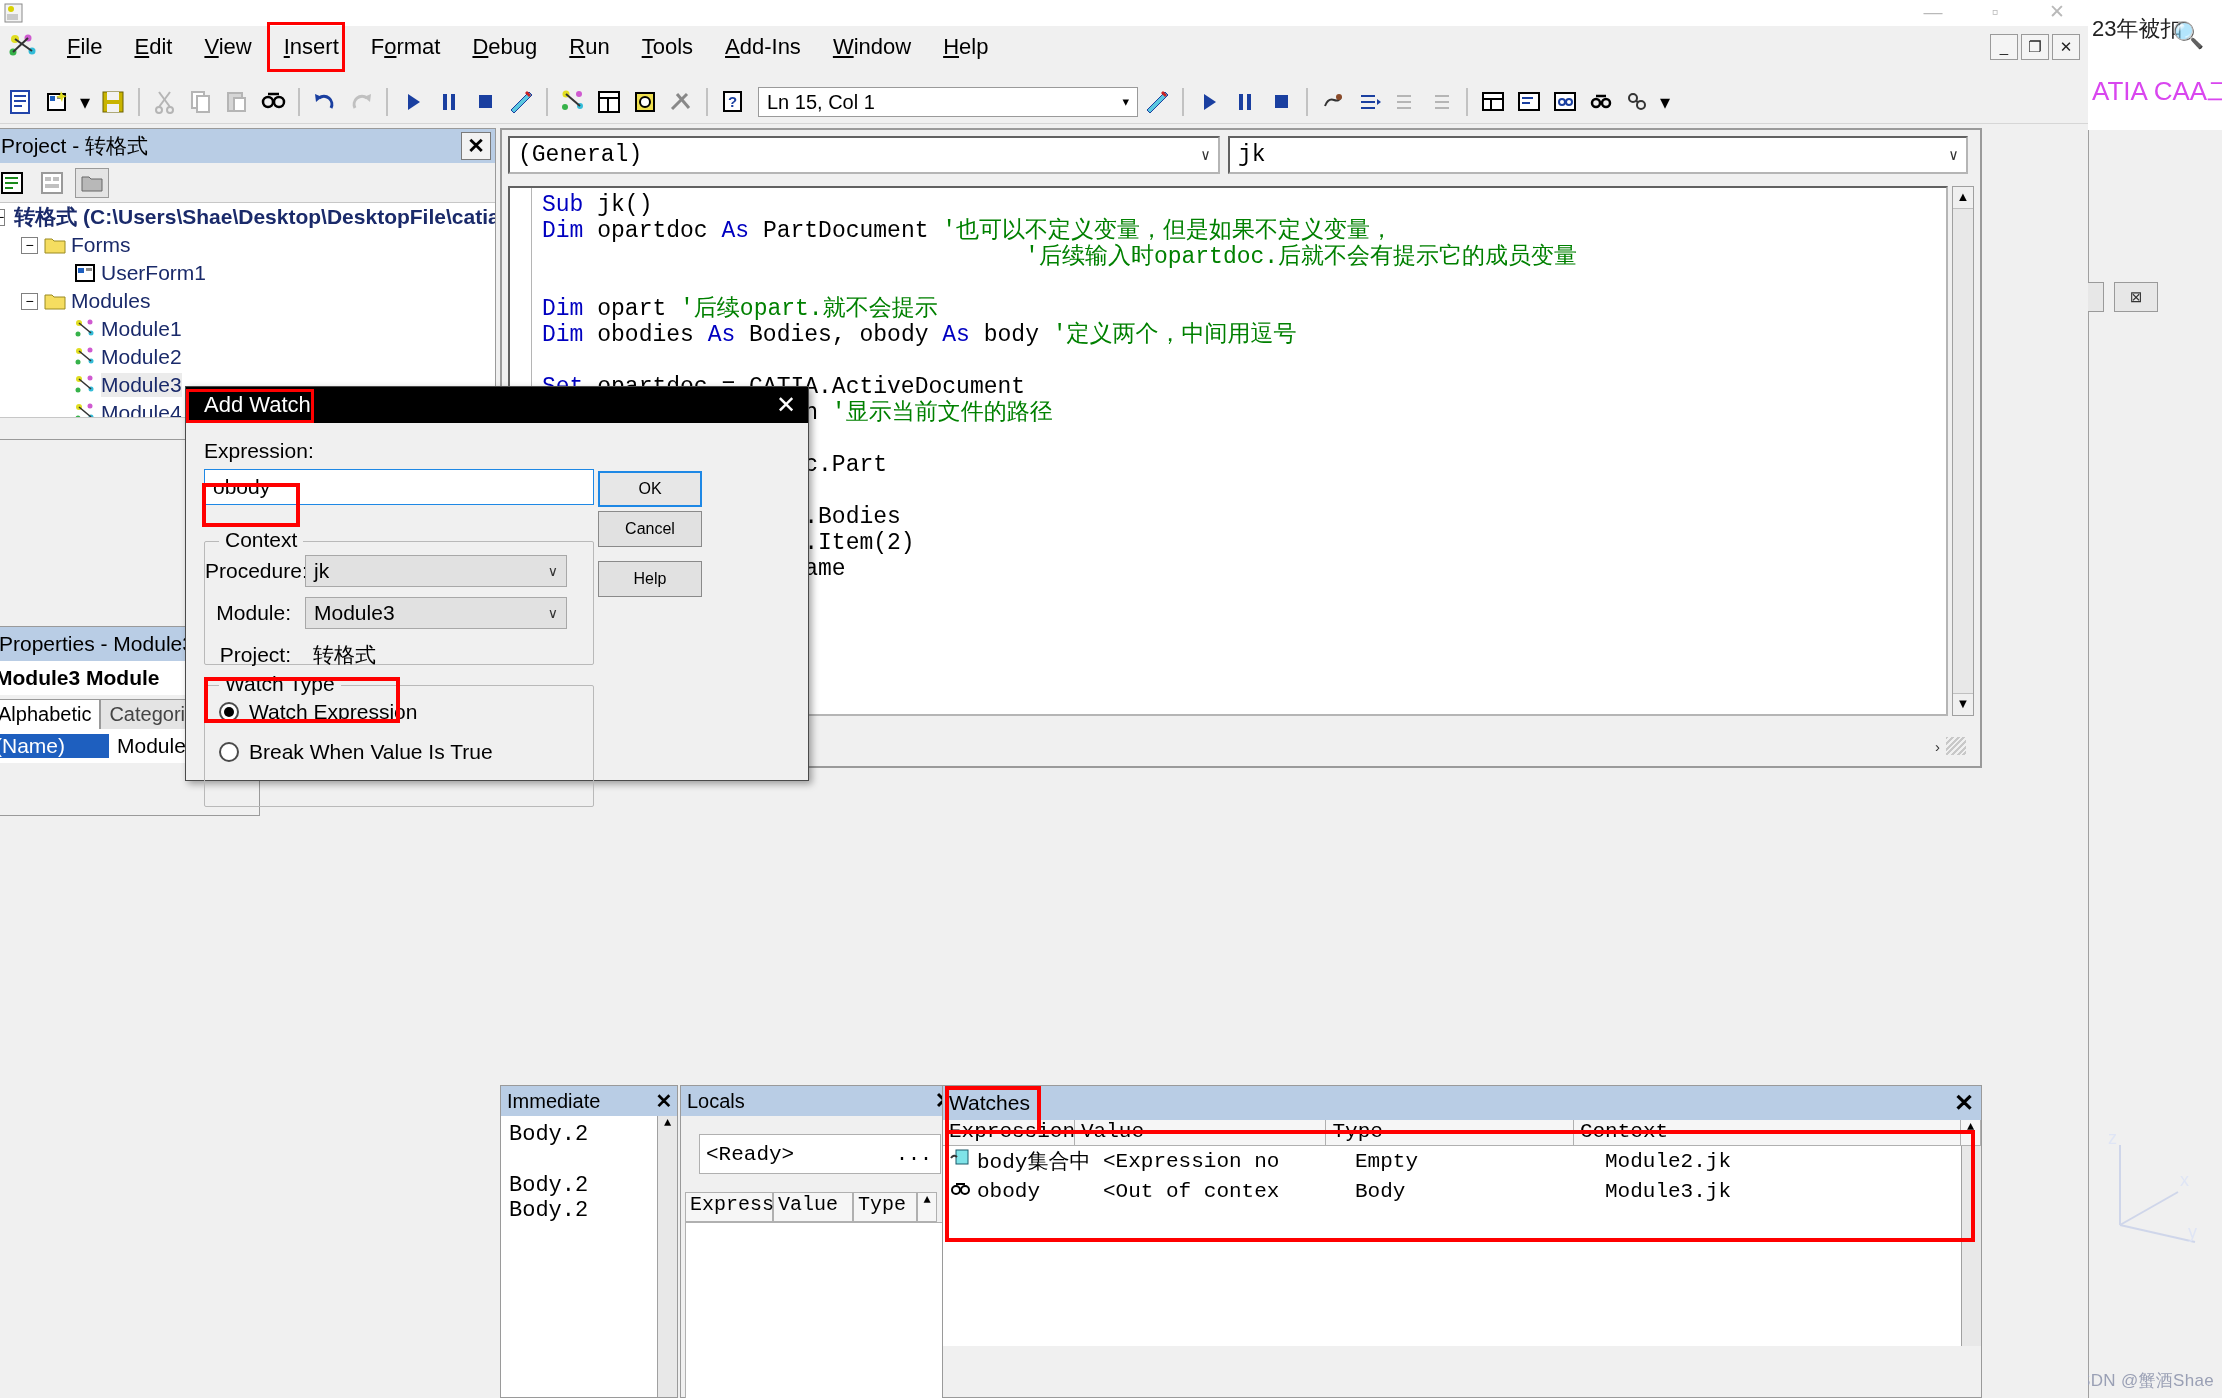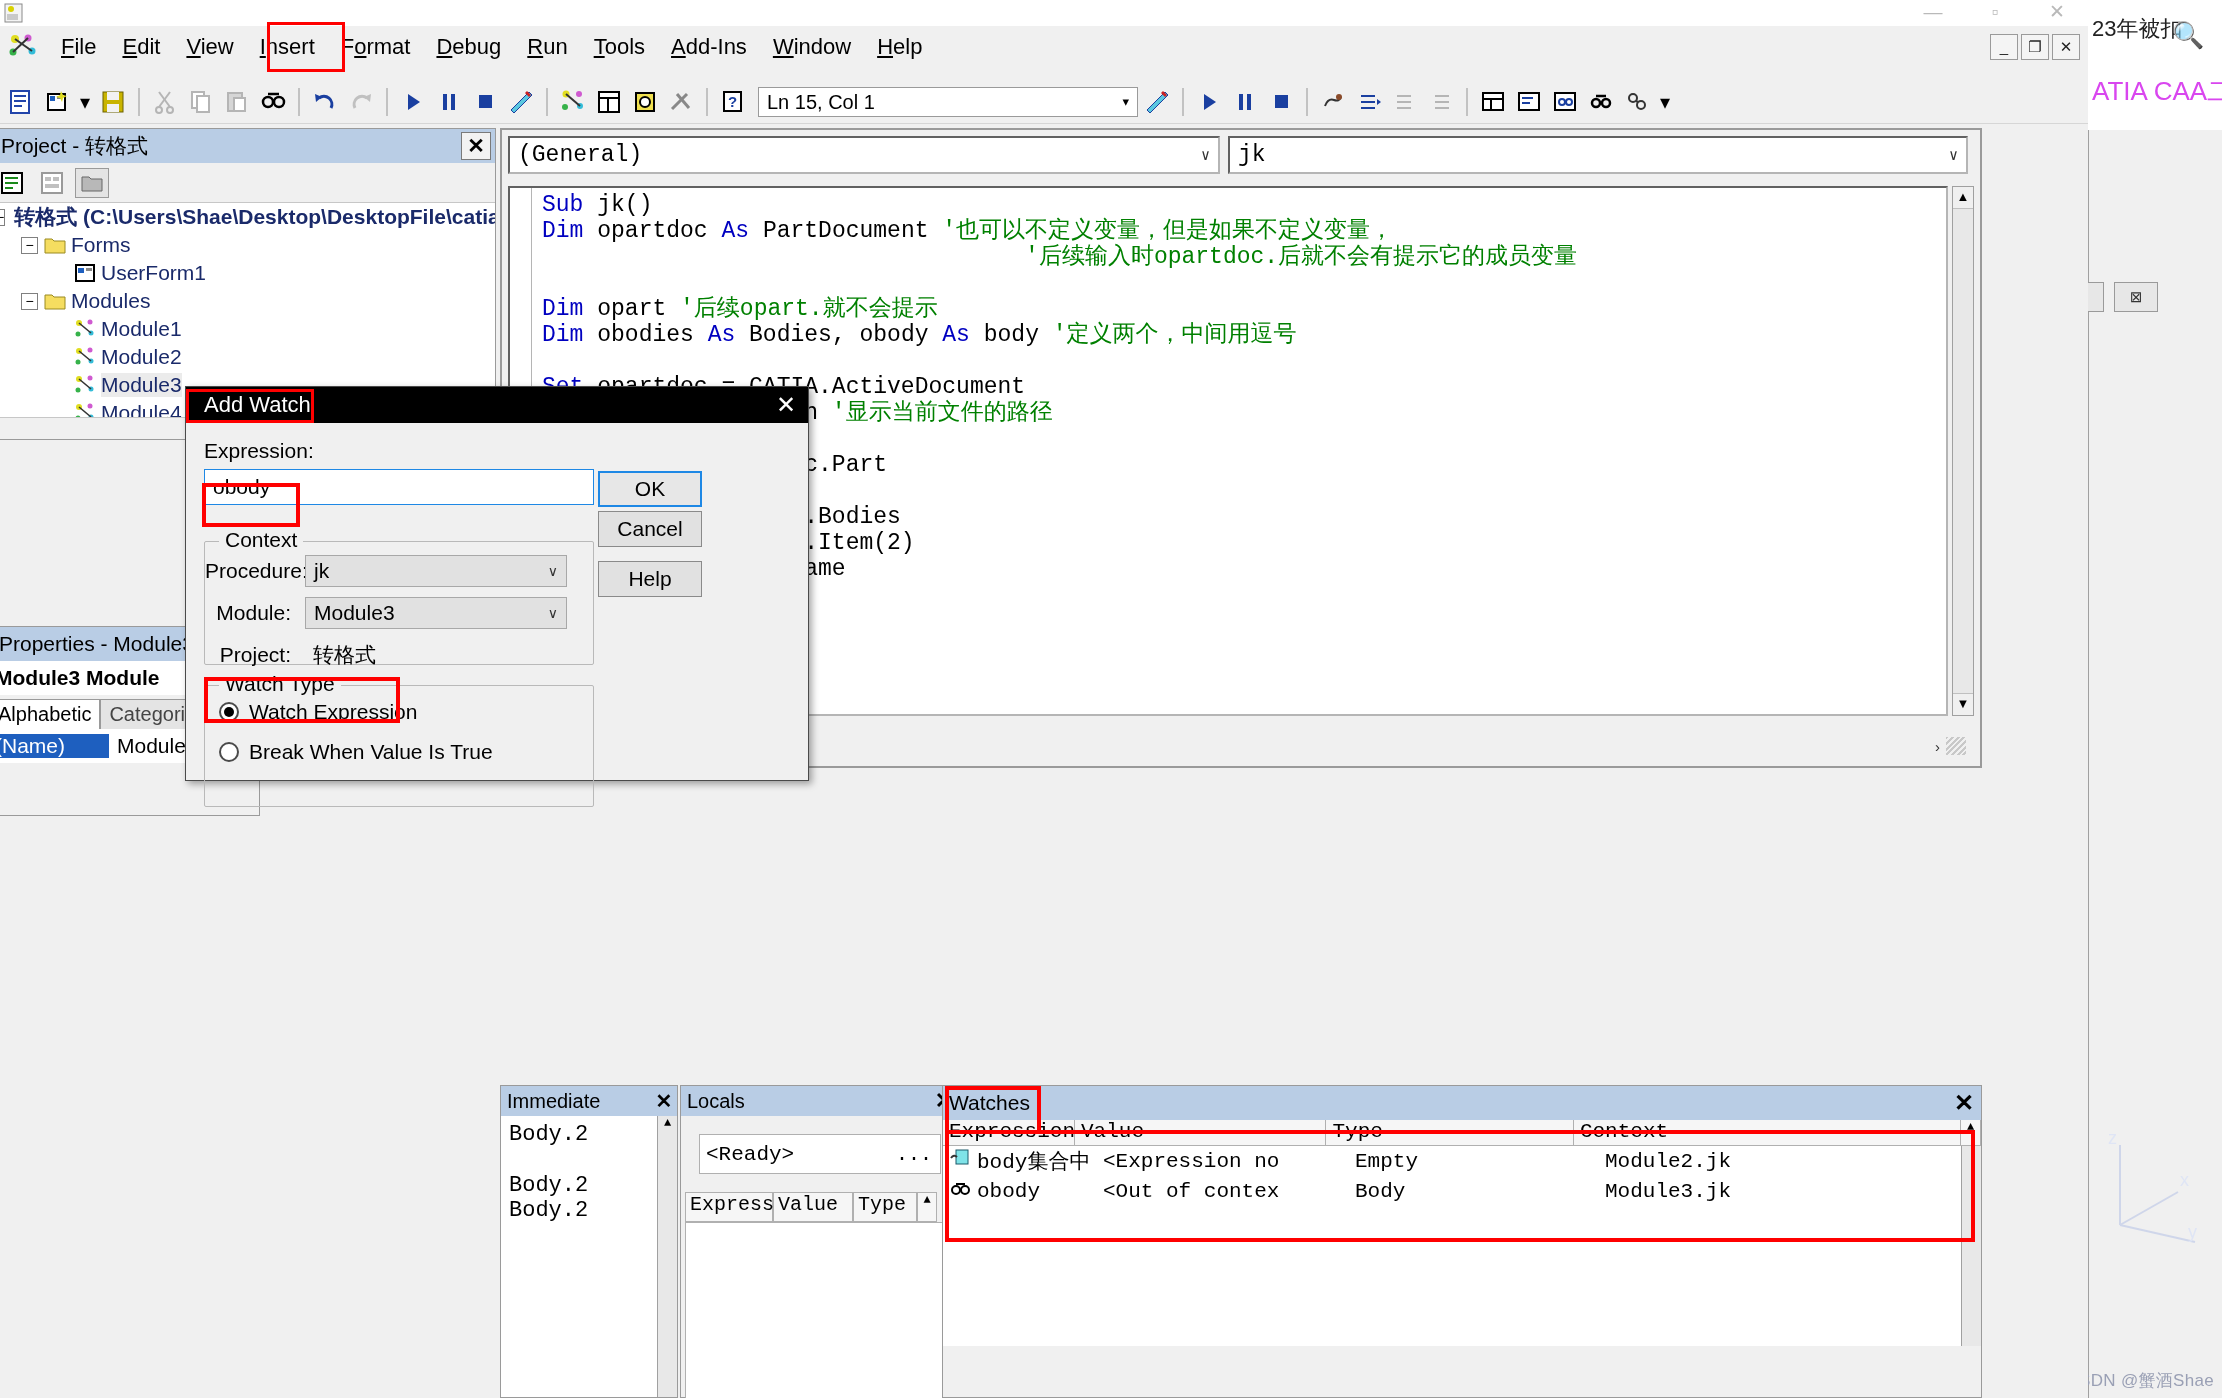--- a/index.html
+++ b/index.html
@@ -58,21 +58,21 @@
   }
   #titlebar .tb-btns { margin-left: auto; display: flex; }
   #titlebar .tb-btns span {
     width: 62px; height: 26px; text-align: center; line-height: 24px;
     font-size: 19px; color: #b9b9b9;
   }
 
   
   #menubar {
     position: absolute; left: 0; top: 28px; width: 2088px; height: 38px;
-    background: #f0f0f0; display: flex; align-items: center;
+    background: #f0f0f0; display: flex; align-items: center; gap: 6px;
   }
   #menubar .vb-logo { width: 34px; height: 30px; margin: 0 8px 0 6px; position: relative; }
   #menubar .mi {
     font-size: 22px; color: #000; padding: 4px 13px; white-space: nowrap; cursor: default;
   }
   #menubar .mi u { text-decoration: underline; }
   #menuWinBtns { margin-left: auto; display: flex; gap: 3px; padding-right: 8px; }
   #menuWinBtns i {
     width: 28px; height: 26px; border: 1px solid #9a9a9a; background: #f4f4f4;
     font-style: normal; font-size: 15px; color: #222; text-align: center; line-height: 24px;
@@ -232,21 +232,21 @@
     width: 20px; height: 20px; border: 2px solid #4a4a4a; border-radius: 50%;
     display: inline-flex; align-items: center; justify-content: center; background: #fff;
   }
   .radio.on::after { content:""; width: 10px; height: 10px; background: #000; border-radius: 50%; }
   #awWatchTypeHL {
     position: absolute; left: 18px; top: 254px; width: 196px; height: 46px;
     border: 4px solid #ff0000; pointer-events: none;
   }
   .awBtn {
     position: absolute; width: 104px; height: 36px; background: #e1e1e1; border: 1px solid #8a8a8a;
-    font-size: 21px; display: flex; align-items: center; justify-content: center;
+    font-size: 16px; display: flex; align-items: center; justify-content: center;
   }
   .awBtn.primary { border: 2px solid #1e88e5; background: #e7e7e7; }
 
   
   #immPanel {
     position: absolute; left: 500px; top: 1085px; width: 178px; height: 313px;
     background: #f0f0f0; border: 1px solid #9a9a9a;
   }
   #immHeader { height: 30px; background: #b9cde5; display: flex; align-items: center; font-size: 20px; padding-left: 6px; }
   #immHeader .x { margin-left: auto; width: 26px; text-align: center; font-weight: bold; font-size: 20px; }

